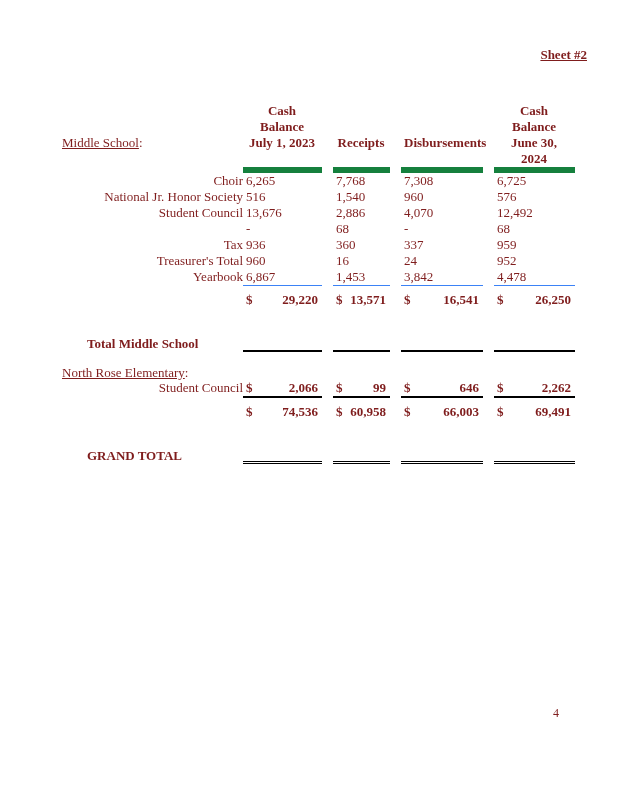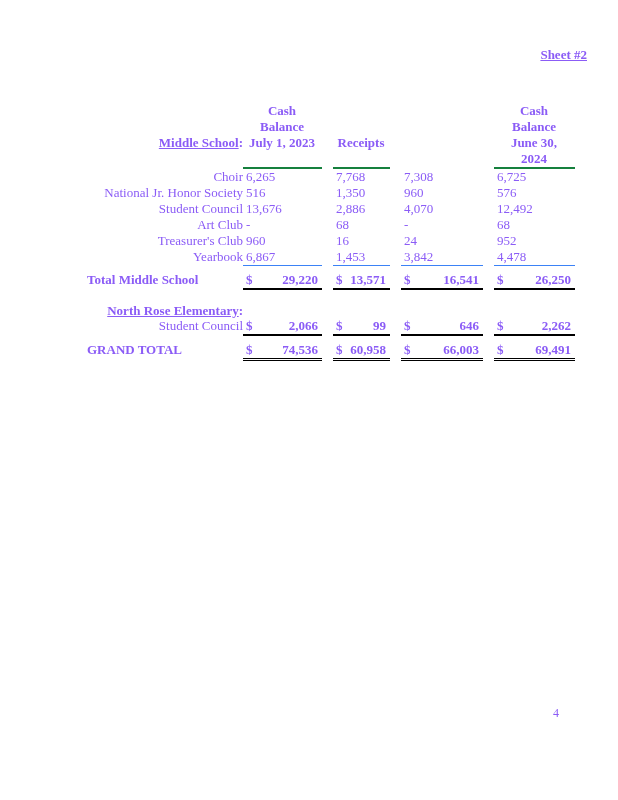--- a/index.html
+++ b/index.html
@@ -1,45 +1,45 @@
 <!DOCTYPE html>
 <html><head>
 <meta charset="utf-8">
 <style>
   * { margin:0; padding:0; box-sizing:border-box; }
   html,body { background:#ffffff; }
   .page {
     position:relative;
     width:618px; height:800px;
     background:#ffffff;
-    color:#8b5cf6;
+    color:#7f1d1d;
     font-family:"Liberation Serif","DejaVu Serif",serif;
     font-size:13px;
     overflow:hidden;
   }
   .sheet-label {
     position:absolute; top:47px; right:31px;
     font-weight:bold; text-decoration:underline;
   }
   .fin-table { position:absolute; top:103px; left:62px; width:513px; }
   .row {
     display:grid;
     grid-template-columns:181px 79px 11px 57px 11px 82px 11px 81px;
     line-height:16px;
   }
   .c-label { grid-column:1; }
   .c1 { grid-column:2; } .c2 { grid-column:4; }
   .c3 { grid-column:6; } .c4 { grid-column:8; }
   .amt { text-align:left; padding-left:3px; padding-right:4px; }
   .hdr { font-weight:bold; text-align:center; padding-left:3px; padding-right:4px; }
-  .hdr-u { border-bottom:2px solid #15803d; }
-  .section-heading { font-weight:bold;text-align:right; }
+  .hdr-u { border-bottom:6px solid #15803d; }
+  .section-heading { font-weight:normal; }
   .section-heading .u { text-decoration:underline; }
   .item-label { padding-left:9px;text-align:right; }
-  .total-label { padding-left:25px; font-weight:bold; }
+  .total-label { padding-left:25px; font-weight:bold;margin-top:44px; }
   .money { display:flex; justify-content:space-between; font-weight:bold; }
   .rule-thin { border-bottom:1px solid #3b82f6; }
   .rule-thick { border-bottom:2px solid #000; }
   .rule-double { border-bottom:3px double #000; }
   .total-row { padding-top:5px; }
   .total-row .row { line-height:17px; }
   .spacer-14 { height:14px; }
   .nr-heading-row { line-height:14px; height:14px; }
   .note {
     position:absolute; top:668px; left:49px;
@@ -60,58 +60,65 @@
     <div class="row">
       <div class="c-label"></div>
       <div class="c1 hdr">Cash Balance</div>
       <div class="c4 hdr">Cash Balance</div>
     </div>
 
     <div class="row">
       <div class="c-label section-heading"><span class="u">Middle School</span><span>:</span></div>
       <div class="c1 hdr hdr-u">July 1, 2023</div>
       <div class="c2 hdr hdr-u">Receipts</div>
+      <div class="c3 hdr hdr-u">Disbursements</div>
       <div class="c4 hdr hdr-u">June 30, 2024</div>
     </div>
 
     <div class="row">
       <div class="c-label item-label">Choir</div>
       <div class="c1 amt">6,265</div>
       <div class="c2 amt">7,768</div>
       <div class="c3 amt">7,308</div>
       <div class="c4 amt">6,725</div>
     </div>
 
     <div class="row">
       <div class="c-label item-label">National Jr. Honor Society</div>
       <div class="c1 amt">516</div>
-      <div class="c2 amt">1,350</div>
+      <div class="c2 amt">1,540</div>
       <div class="c3 amt">960</div>
       <div class="c4 amt">576</div>
     </div>
 
     <div class="row">
       <div class="c-label item-label">Student Council</div>
       <div class="c1 amt">13,676</div>
       <div class="c2 amt">2,886</div>
       <div class="c3 amt">4,070</div>
       <div class="c4 amt">12,492</div>
     </div>
 
     <div class="row">
-      <div class="c-label item-label">Art Club</div>
       <div class="c1 amt">-</div>
       <div class="c2 amt">68</div>
       <div class="c3 amt">-</div>
       <div class="c4 amt">68</div>
     </div>
 
-
-    <div class="row">
-      <div class="c-label item-label">Treasurer's Club</div>
+    <div class="row">
+      <div class="c-label item-label">Tax</div>
+      <div class="c1 amt">936</div>
+      <div class="c2 amt">360</div>
+      <div class="c3 amt">337</div>
+      <div class="c4 amt">959</div>
+    </div>
+
+    <div class="row">
+      <div class="c-label item-label">Treasurer's Total</div>
       <div class="c1 amt">960</div>
       <div class="c2 amt">16</div>
       <div class="c3 amt">24</div>
       <div class="c4 amt">952</div>
     </div>
 
     <div class="row">
       <div class="c-label item-label">Yearbook</div>
       <div class="c1 amt rule-thin">6,867</div>
       <div class="c2 amt rule-thin">1,453</div>

